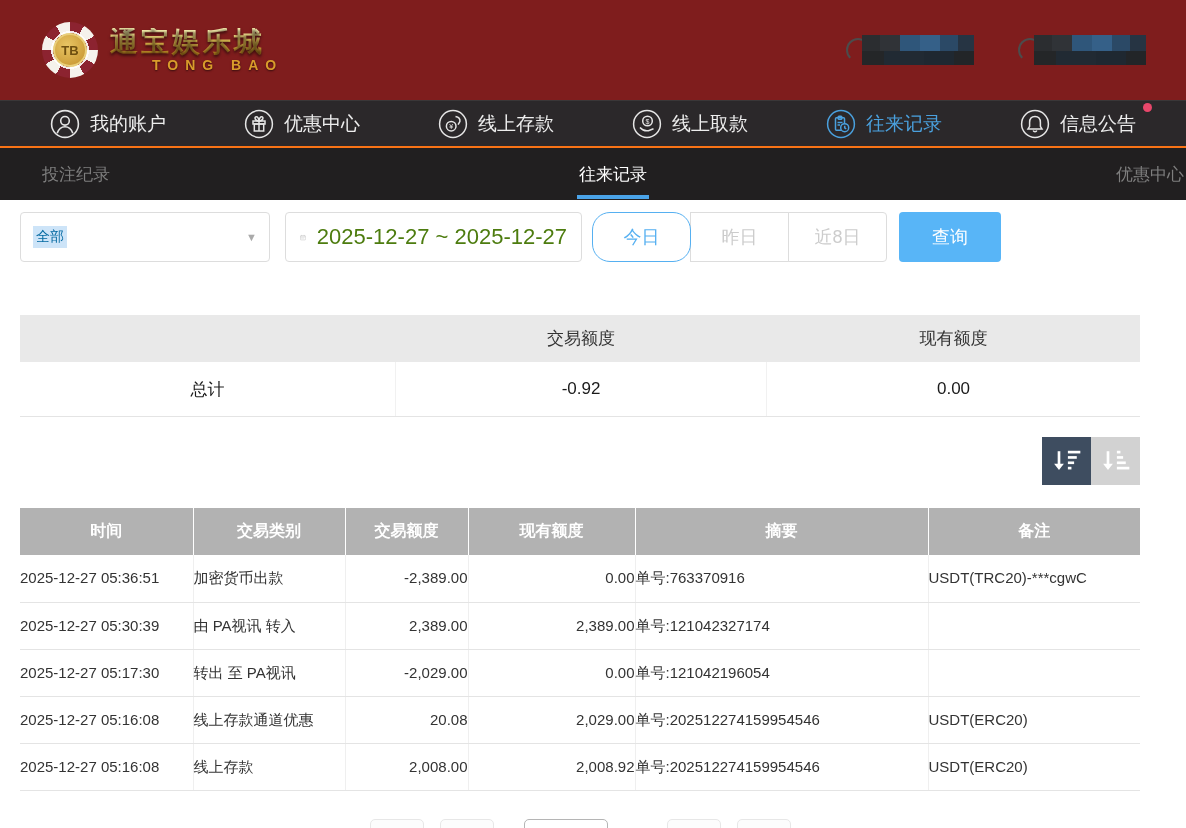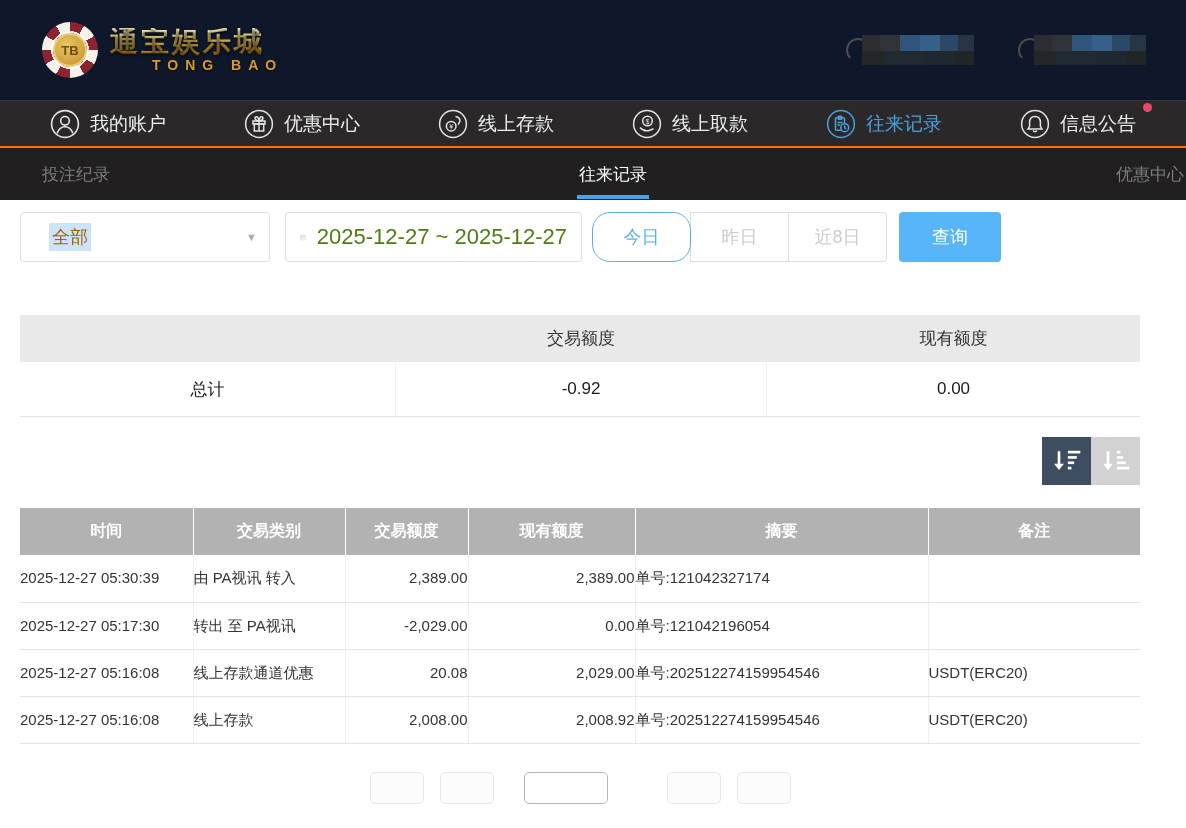--- a/index.html
+++ b/index.html
@@ -1,20 +1,20 @@
 <!DOCTYPE html>
 <html><head>
 <meta charset="utf-8">
 <style>
   * { box-sizing: border-box; margin: 0; padding: 0; }
   html,body { width:1186px; height:828px; overflow:hidden; }
   body { font-family:"Liberation Sans","DejaVu Sans",sans-serif; background:#fff; position:relative; }
 
   
-  .site-header { height:100px; background:#0f172a; display:flex; align-items:center; padding:0 40px 0 42px; }
+  .site-header { height:100px; background:#7f1d1d; display:flex; align-items:center; padding:0 40px 0 42px; }
   .brand { display:flex; align-items:center; gap:12px; }
   .chip { width:56px; height:56px; border-radius:50%;
     background:
       radial-gradient(circle at 50% 50%, transparent 0 17px, rgba(255,255,255,.9) 17px 19px, transparent 19px),
       conic-gradient(#8c2330 0 30deg,#f5f2ec 30deg 60deg,#8c2330 60deg 90deg,#f5f2ec 90deg 120deg,#8c2330 120deg 150deg,#f5f2ec 150deg 180deg,#8c2330 180deg 210deg,#f5f2ec 210deg 240deg,#8c2330 240deg 270deg,#f5f2ec 270deg 300deg,#8c2330 300deg 330deg,#f5f2ec 330deg 360deg);
     display:flex; align-items:center; justify-content:center; }
   .chip-center { width:34px; height:34px; border-radius:50%; background:radial-gradient(circle at 40% 35%, #e8c564, #c4912c);
     border:2px solid #e9cf7b; color:#6e4f10; font-weight:bold; font-size:13px; display:flex; align-items:center; justify-content:center; }
   .brand-text { display:flex; flex-direction:column; line-height:1; }
   .brand-cn { font-size:28px; font-weight:bold; letter-spacing:3px;
@@ -43,21 +43,21 @@
   .tab { display:flex; align-items:center; color:#7e7e7e; font-size:17px; position:relative; padding:0 2px; cursor:pointer; }
   .tab.active { color:#fff; }
   .tab.active::after { content:""; position:absolute; left:0; right:0; bottom:1px; height:4px; background:#4aa3e8; }
 
   
   .content { width:1120px; margin-left:20px; }
 
   .filter-row { margin-top:12px; display:flex; align-items:center; height:50px; }
   .select-box { width:250px; height:50px; border:1px solid #ddd; border-radius:4px; display:flex; align-items:center;
     padding:0 12px; cursor:pointer; background:#fff; }
-  .select-value { background:#cde4f8; color:#a16207; font-size:18px; padding:2px 3px;margin-left:16px; }
+  .select-value { background:#cde4f8; color:#0369a1; font-size:14px; padding:2px 3px; }
   .select-caret { margin-left:auto; color:#aaa; font-size:11px; }
   .date-box { width:297px; height:50px; border:1px solid #ddd; border-radius:4px; display:flex; align-items:center;
     gap:11px; padding:0 14px; margin-left:15px; background:#fff; cursor:pointer; }
   .date-text { color:#4d7c0f; font-size:22px; white-space:nowrap; }
   .quick-group { display:flex; margin-left:10px; }
   .quick-btn { width:99px; height:50px; background:#fff; border:1px solid #ddd; color:#ccc; font-size:18px;
     margin-left:-1px; cursor:pointer; position:relative; }
   .quick-btn:first-child { border-radius:4px 0 0 4px; margin-left:0; }
   .quick-btn:last-child { border-radius:0 4px 4px 0; }
   .quick-btn.active { border-color:#56b0f1; color:#56b0f1; z-index:2;border-radius:18px; }
@@ -284,20 +284,28 @@
         <th>时间</th>
         <th>交易类别</th>
         <th>交易额度</th>
         <th>现有额度</th>
         <th>摘要</th>
         <th>备注</th>
       </tr>
     </thead>
     <tbody>
       <tr>
+        <td class="al">2025-12-27 05:36:51</td>
+        <td class="type-cell">加密货币出款</td>
+        <td class="ar">-2,389.00</td>
+        <td class="ar">0.00</td>
+        <td class="memo">单号:763370916</td>
+        <td class="note">USDT(TRC20)-***cgwC</td>
+      </tr>
+      <tr>
         <td class="al">2025-12-27 05:30:39</td>
         <td class="type-cell">由 PA视讯 转入</td>
         <td class="ar">2,389.00</td>
         <td class="ar">2,389.00</td>
         <td class="memo">单号:121042327174</td>
         <td class="note"></td>
       </tr>
       <tr>
         <td class="al">2025-12-27 05:17:30</td>
         <td class="type-cell">转出 至 PA视讯</td>

